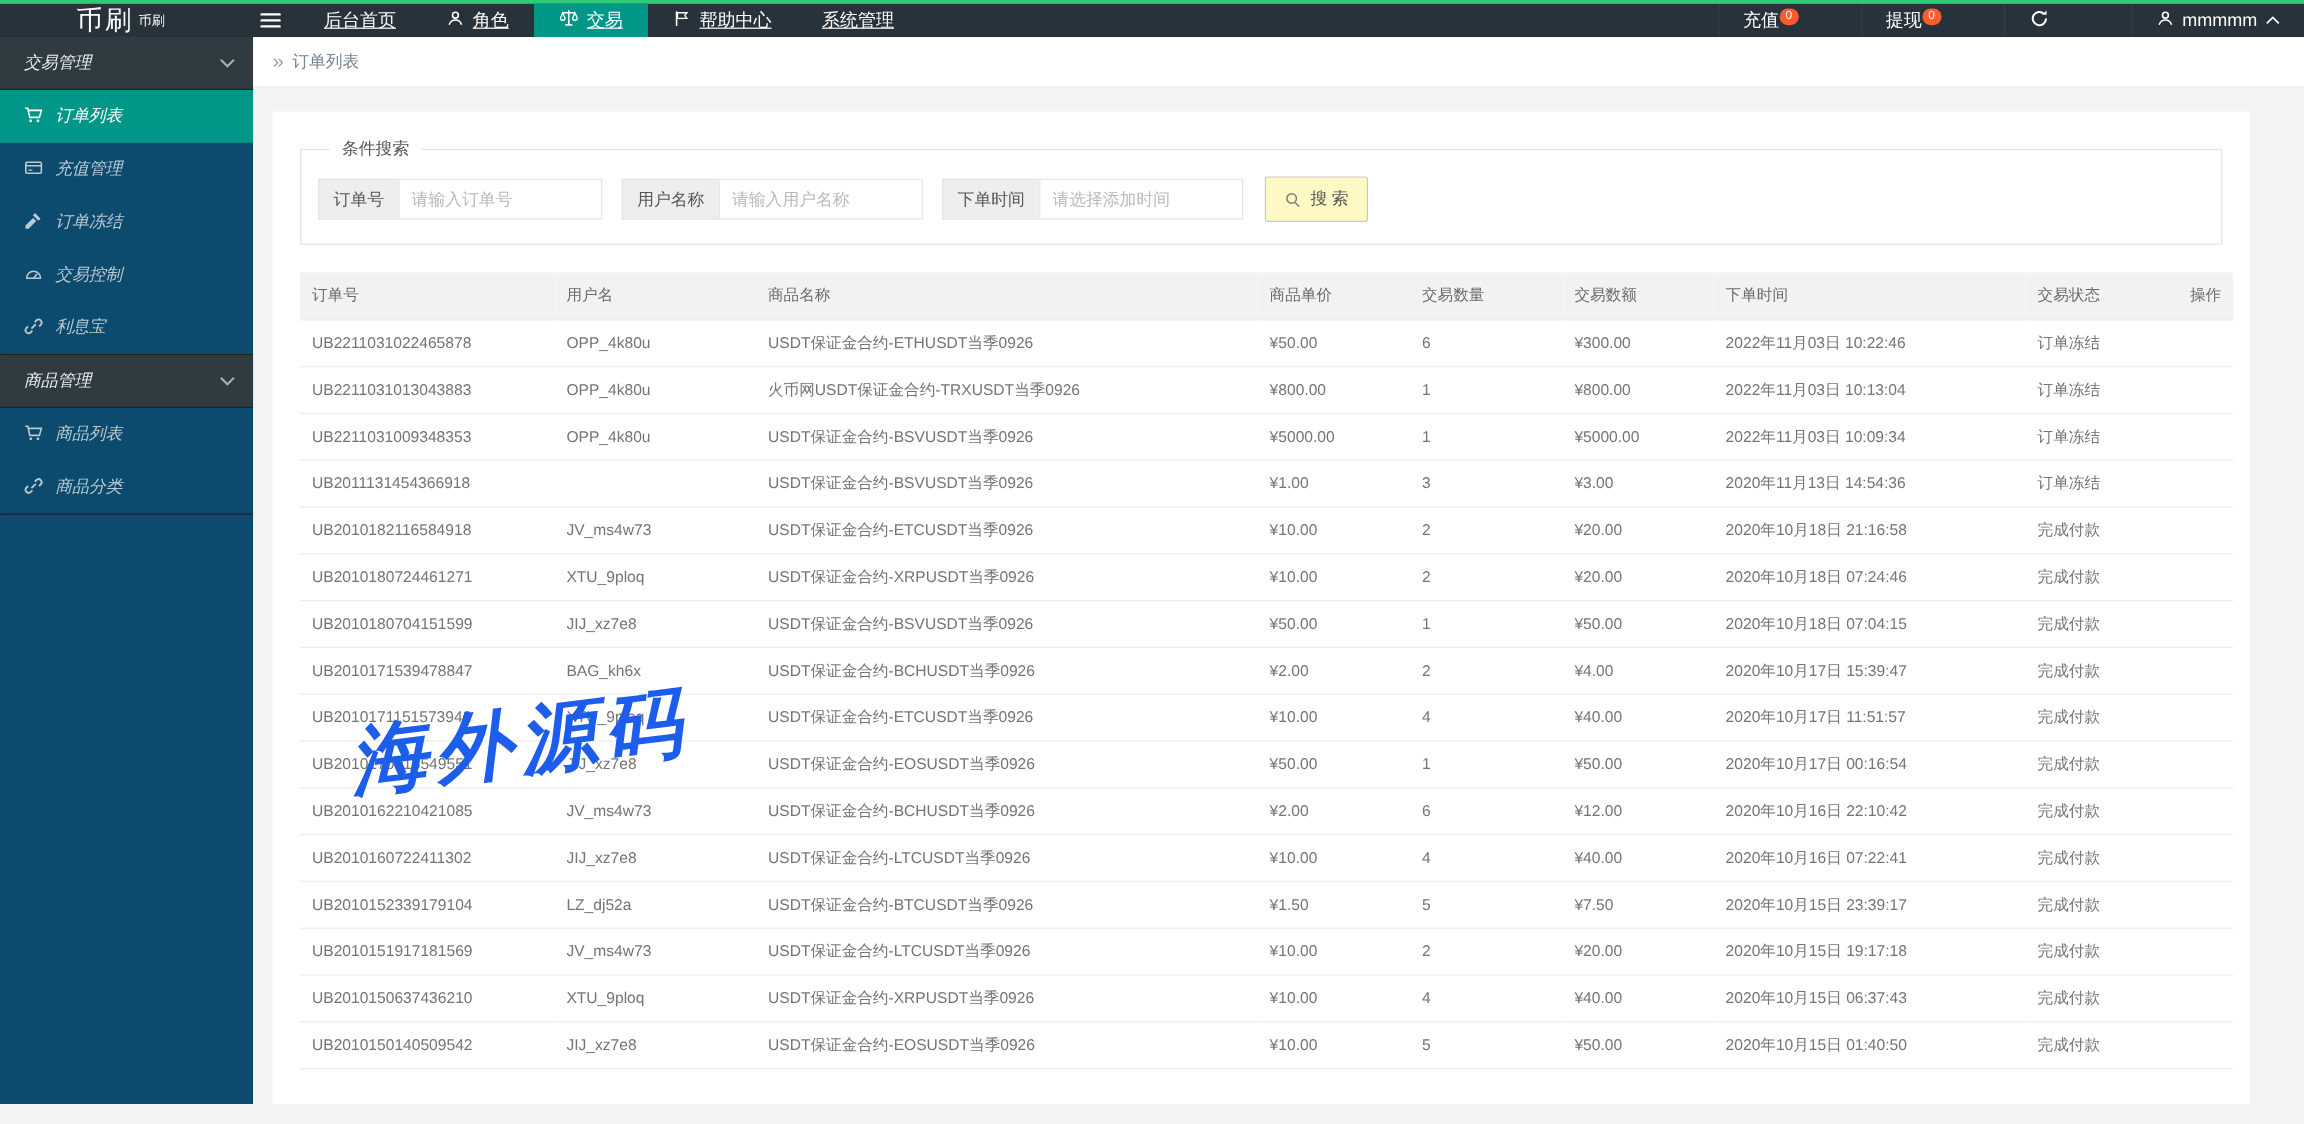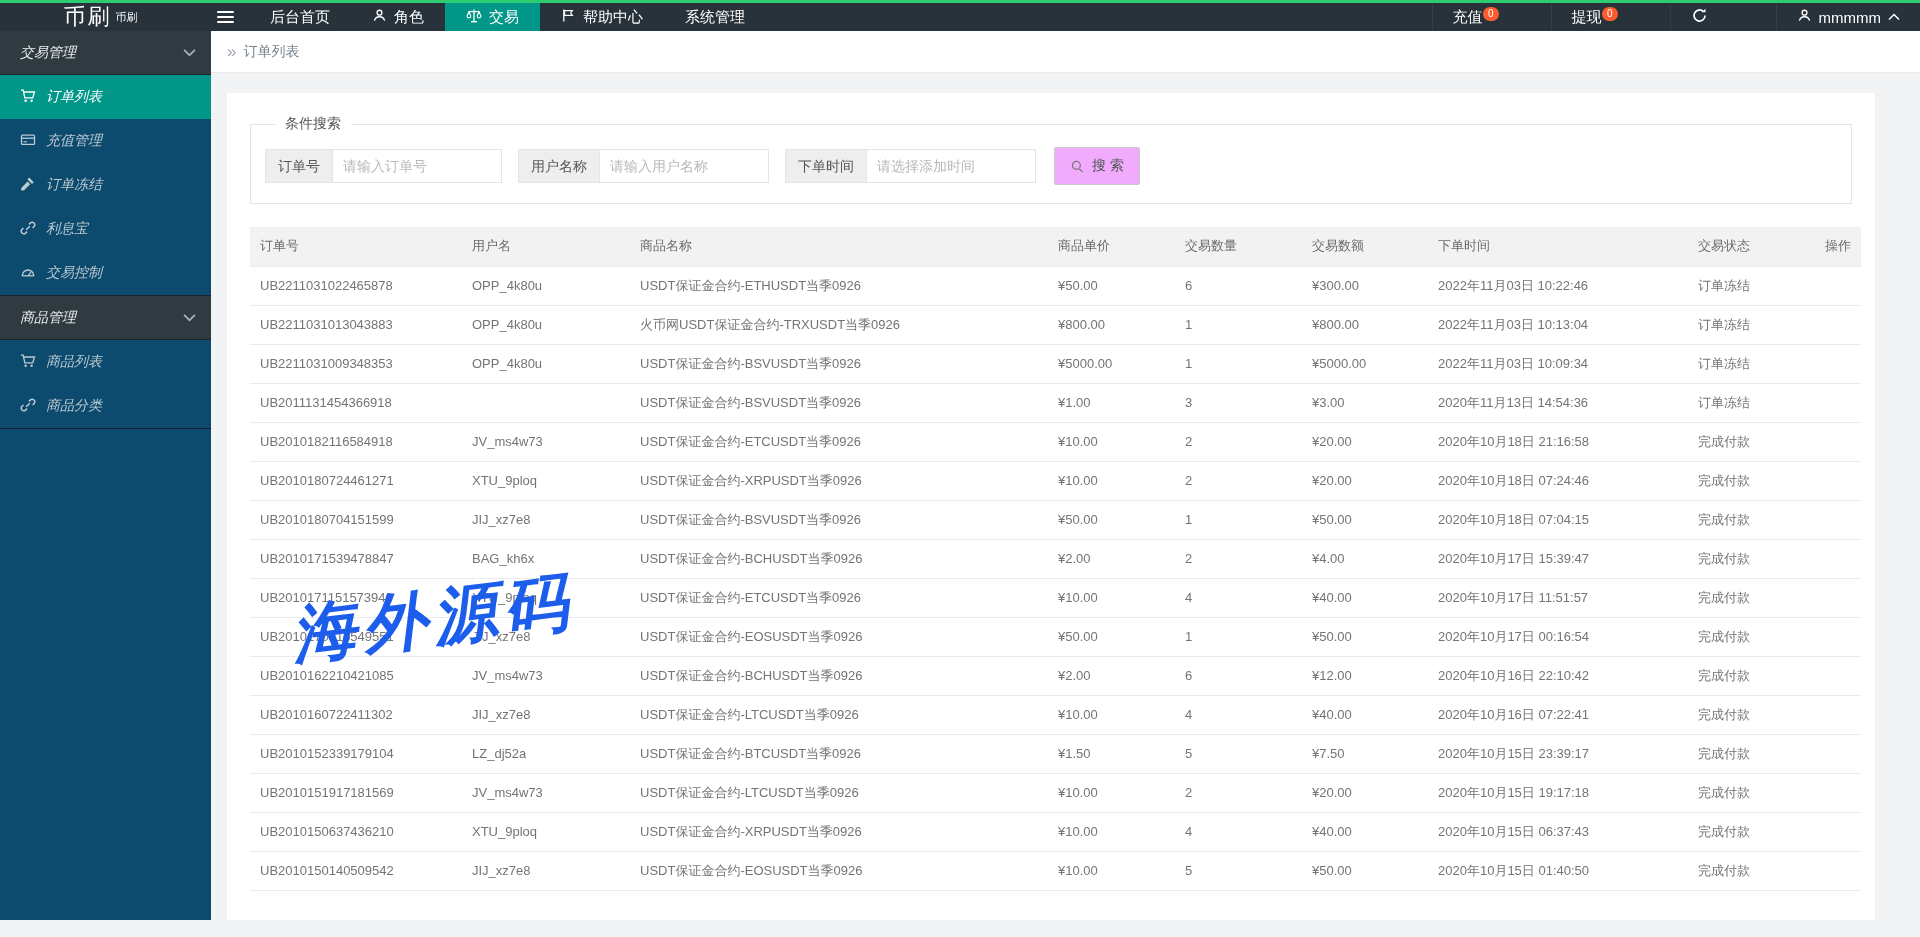--- a/index.html
+++ b/index.html
@@ -7,21 +7,21 @@
   body { font-family:"Liberation Sans","DejaVu Sans",sans-serif; position:relative; background:#f2f3f4; }
 
   
   .top-strip { height:3px; background:#2ecc71; }
   .header { height:28px; background:#28323a; display:flex; align-items:stretch; color:#fff; }
   .logo { width:201px; display:flex; align-items:center; justify-content:center; cursor:pointer; }
   .logo-big { font-size:22px; letter-spacing:2px; }
   .logo-sup { font-size:11px; margin-left:4px; align-self:flex-start; margin-top:7px; }
   .hamburger { width:48px; display:flex; align-items:center; justify-content:center; cursor:pointer; }
   .hamburger .bars span { display:block; width:17px; height:2px; background:#fff; margin:3px 0; border-radius:1px; }
-  .nav { display:flex; align-items:stretch; }
+  .nav { display:flex; align-items:stretch;text-decoration:underline; }
   .nav-item { display:flex; align-items:center; gap:7px; padding:0 21px; font-size:15px; cursor:pointer; }
   .nav-item.active { background:#009688; }
   .nav-item svg { flex:none; }
   .header-right { margin-left:auto; display:flex; align-items:stretch;gap:48px; }
   .hr-item { position:relative; display:flex; align-items:center; gap:7px; padding:0 20px; font-size:15px;
              border-left:1px solid rgba(255,255,255,0.06); cursor:pointer; }
   .badge { position:absolute; top:4px; right:4px; background:#ff5b30; color:#fff; font-size:10px;
            line-height:1; padding:2px 5px; border-radius:8px; }
 
   
@@ -48,21 +48,21 @@
   
   fieldset { border:1px solid #e4e4e4; padding:14px 14px 18px 14px; }
   legend { font-size:14px; color:#545454; padding:0 10px; margin-left:10px; }
   .search-row { display:flex; align-items:center; }
   .igroup { display:flex; margin-right:16px; }
   .ig-label { background:#eeeeee; border:1px solid #e5e5e5; border-right:none; padding:0 12px;
               height:34px; line-height:32px; font-size:14px; color:#555; white-space:nowrap; }
   .igroup input { height:34px; width:170px; border:1px solid #e5e5e5; padding:0 10px; font-size:14px;
                   color:#000000; outline:none; }
   .igroup input::placeholder { color:#b9b9b9; }
-  .search-btn { display:flex; align-items:center; gap:7px; height:38px; padding:0 15px; background:#f0abfc;
+  .search-btn { display:flex; align-items:center; gap:7px; height:38px; padding:0 15px; background:#fef9c3;
                 border:1px solid #c9c9c9; border-radius:2px; font-size:14px; color:#555; cursor:pointer;
                 margin-left:2px; }
   .search-btn svg { color:#777; }
 
   
   .table-wrap { margin-top:23px; }
   table { width:100%; border-collapse:collapse; table-layout:fixed; }
   th { background:#f2f2f2; height:39px; font-weight:400; color:#6b6b6b; font-size:13px; text-align:left;
        padding:0 4px 0 10px; white-space:nowrap; overflow:hidden; border-bottom:1px solid #e9e9e9; }
   td { height:39px; color:#747474; font-size:13px; padding:0 4px 0 10px; border-bottom:1px solid #ebebeb;
@@ -184,33 +184,33 @@
       </div>
       <div class="sb-item">
         <span><svg width="16" height="16" viewBox="0 0 16 16">
               <path d="M9.2 1.6l4.6 4.6-1.8 1.8-4.6-4.6z" fill="currentColor"></path>
               <path d="M7.6 5.6l2.6 2.6-6.4 6.4H1.2v-2.6z" fill="currentColor"></path>
             </svg></span>
         <span>订单冻结</span>
       </div>
       <div class="sb-item">
         <span><svg width="16" height="16" viewBox="0 0 16 16">
+              <path d="M2.2 11.8a5.8 5.8 0 0 1 11.6 0" fill="none" stroke="currentColor" stroke-width="1.3"></path>
+              <line x1="8" y1="11.8" x2="11" y2="8.2" stroke="currentColor" stroke-width="1.3"></line>
+              <line x1="1.8" y1="11.8" x2="14.2" y2="11.8" stroke="currentColor" stroke-width="1.3"></line>
+            </svg></span>
+        <span>交易控制</span>
+      </div>
+      <div class="sb-item">
+        <span><svg width="16" height="16" viewBox="0 0 16 16">
               <path d="M6.2 9.8l3.6-3.6" fill="none" stroke="currentColor" stroke-width="1.5"></path>
               <path d="M7 11.6l-1.7 1.7a2.6 2.6 0 0 1-3.6-3.6L3.4 8" fill="none" stroke="currentColor" stroke-width="1.5"></path>
               <path d="M9 4.4l1.7-1.7a2.6 2.6 0 0 1 3.6 3.6L12.6 8" fill="none" stroke="currentColor" stroke-width="1.5"></path>
             </svg></span>
         <span>利息宝</span>
-      </div>
-      <div class="sb-item">
-        <span><svg width="16" height="16" viewBox="0 0 16 16">
-              <path d="M2.2 11.8a5.8 5.8 0 0 1 11.6 0" fill="none" stroke="currentColor" stroke-width="1.3"></path>
-              <line x1="8" y1="11.8" x2="11" y2="8.2" stroke="currentColor" stroke-width="1.3"></line>
-              <line x1="1.8" y1="11.8" x2="14.2" y2="11.8" stroke="currentColor" stroke-width="1.3"></line>
-            </svg></span>
-        <span>交易控制</span>
       </div>
     </div>
 
     <div class="sb-group-header">
       <span>商品管理</span>
       <span class="chev">
           <svg width="13" height="9" viewBox="0 0 12 8">
             <path d="M1 1.5l5 5 5-5" fill="none" stroke="currentColor" stroke-width="1.6"></path>
           </svg>
         </span>

